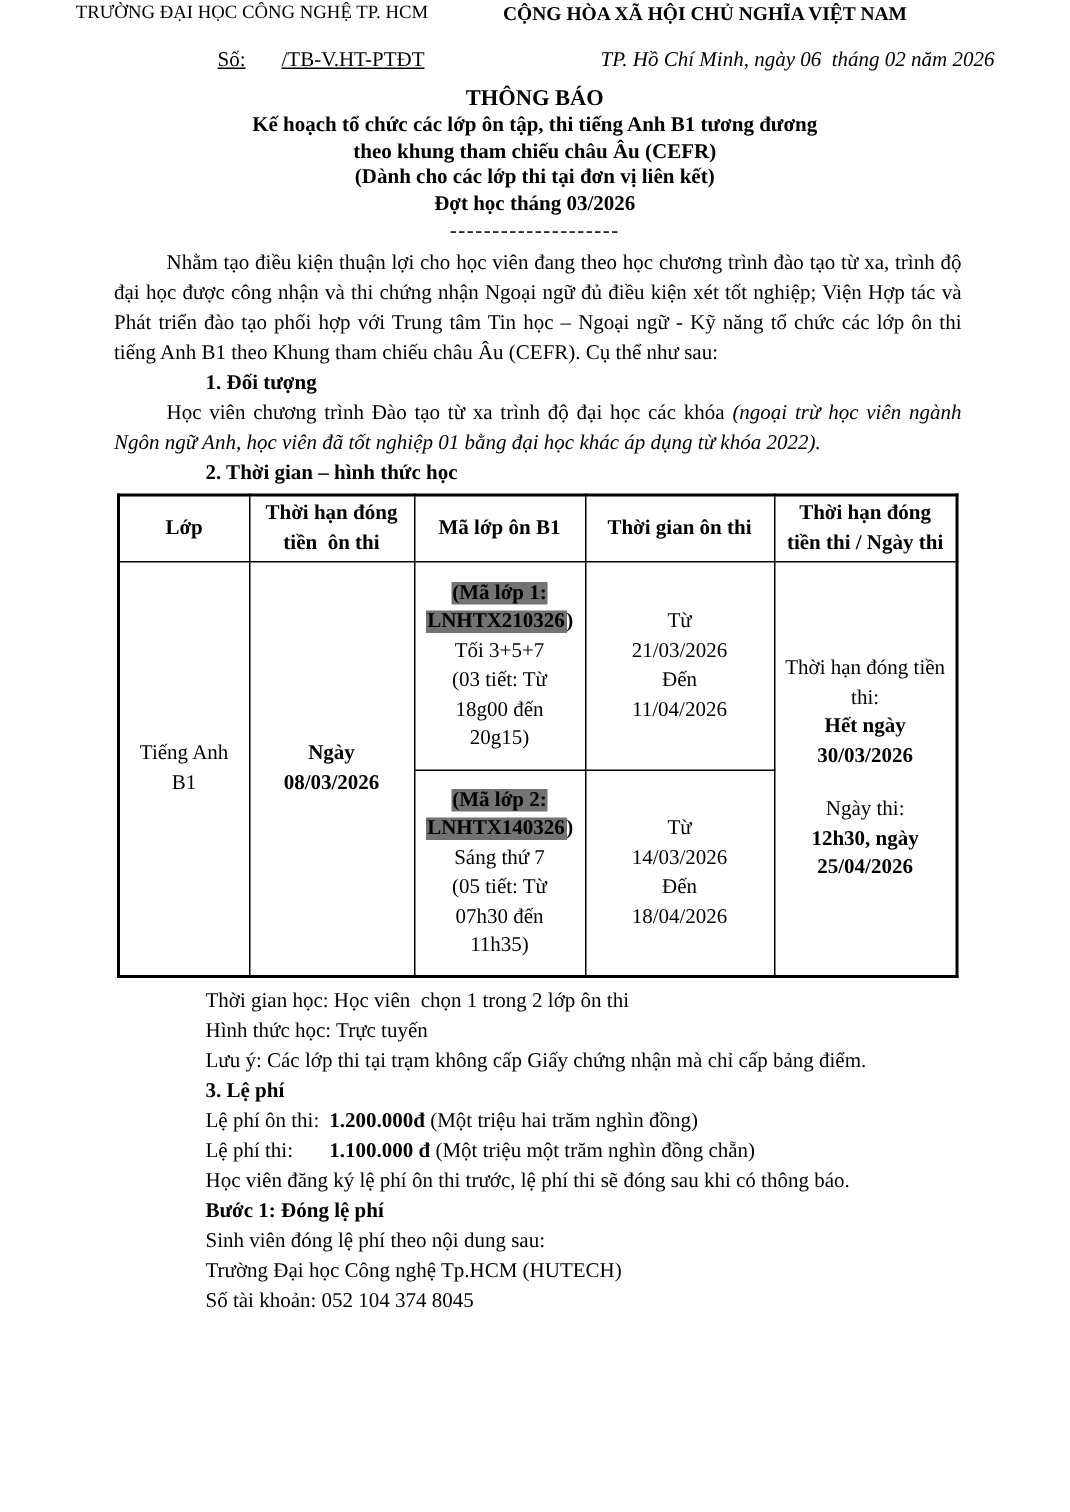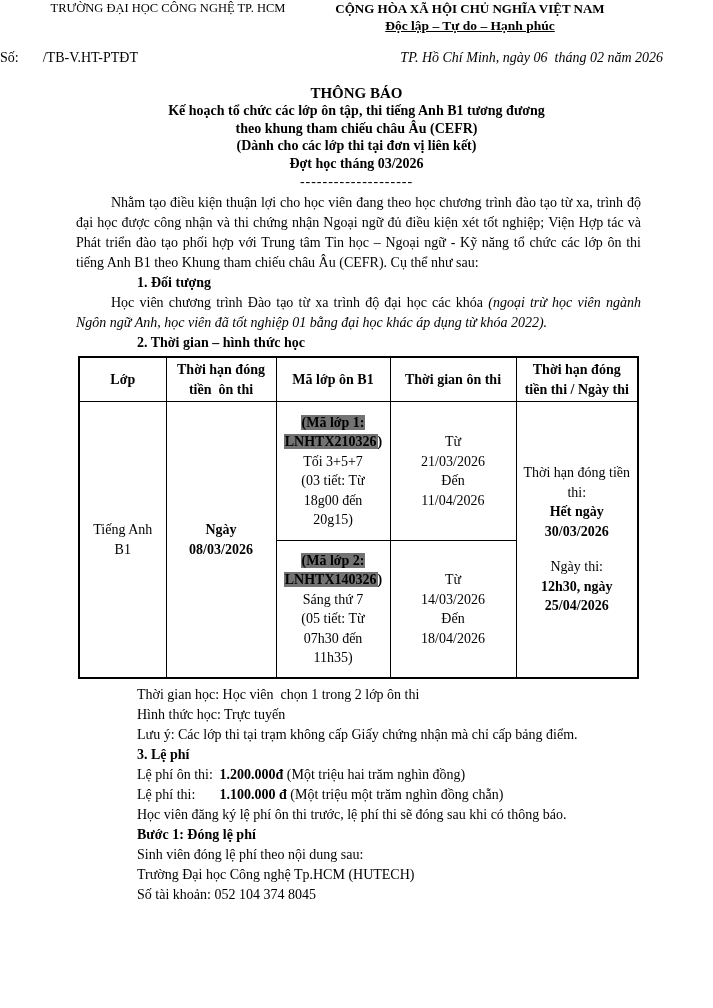--- a/index.html
+++ b/index.html
@@ -12,25 +12,25 @@
   .i{font-style:italic}
   .u{text-decoration:underline}
   .pre{white-space:pre}
   
   .head-row{display:flex;}
   .head-left{width:240px;margin-left:48px;text-align:center;font-size:12.5px;line-height:17px;}
   .head-right{width:300px;margin-left:32px;text-align:center;font-size:13px;line-height:17px;}
   .head-right .motto{font-size:13.5px;}
   
   .so-row{display:flex;margin-top:15px;line-height:18px;}
-  .so-left{}
+  .so-left{margin-left:145px;text-decoration:underline;}
   .so-num{margin-left:24px;}
   .so-right{margin-left:auto;margin-right:50px;font-style:italic;}
   
-  .doc-type{text-align:center;font-weight:bold;font-size:15px;line-height:18px;margin-top:17px;}
+  .doc-type{text-align:center;font-weight:bold;font-size:15px;line-height:18px;margin-top:7px;}
   .title-block{text-align:center;font-weight:bold;line-height:17.5px;}
   .separator{text-align:center;line-height:18px;letter-spacing:1px;margin-top:1px;}
   
   .mtext{margin-left:76px;margin-right:72px;line-height:20px;text-align:justify;}
   .ind{text-indent:35px;}
   .hd{margin-left:137px;margin-right:72px;line-height:20px;font-weight:bold;}
   .line{margin-left:137px;margin-right:40px;line-height:20px;}
   .mt2{margin-top:2px}.mt6{margin-top:6px}
   
   table.sched{
@@ -49,21 +49,20 @@
 <body>
 
 <div class="page">
 
   <div class="head-row">
     <div class="head-left">
       <div>TRƯỜNG ĐẠI HỌC CÔNG NGHỆ TP. HCM</div>
     </div>
     <div class="head-right">
       <div class="b">CỘNG HÒA XÃ HỘI CHỦ NGHĨA VIỆT NAM</div>
-      <div class="b u motto">Độc lập – Tự do – Hạnh phúc</div>
     </div>
   </div>
 
   <div class="so-row">
     <div class="so-left">
       <span>Số:</span><span class="so-num">/TB-V.HT-PTĐT</span>
     </div>
     <div class="so-right pre">TP. Hồ Chí Minh, ngày 06  tháng 02 năm 2026</div>
   </div>
 

